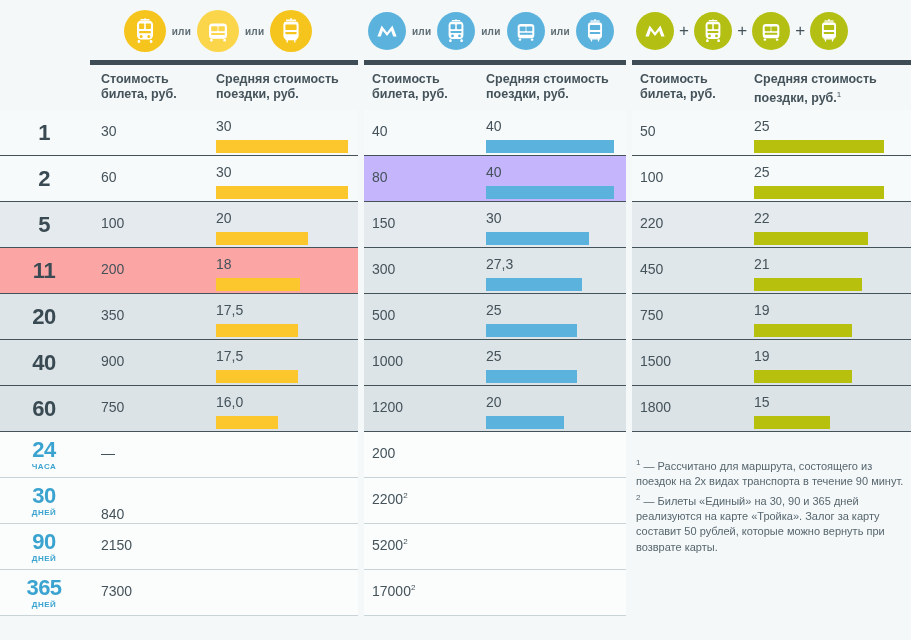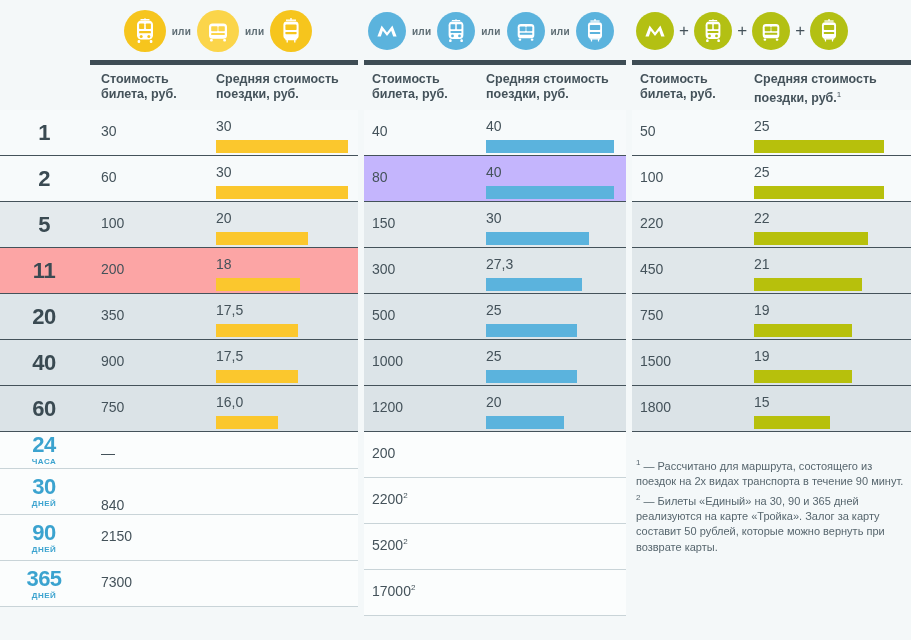--- a/index.html
+++ b/index.html
@@ -210,21 +210,21 @@
           <div class="bar bar-y" style="width: 82px; left: 216px; bottom: 2px;"></div>
         </div>
         <div class="row" style="height: 46px; background: rgb(219, 227, 231);">
           <div class="trip">
             <div class="num">60</div>
           </div>
           <div class="cell" style="left: 101px; top: 13px;">750</div>
           <div class="cell" style="left: 216px; top: 8px;">16,0</div>
           <div class="bar bar-y" style="width: 62px; left: 216px; bottom: 2px;"></div>
         </div>
-        <div class="row thin" style="height: 37px; background: rgb(251, 253, 253);">
+        <div class="row thin" style="height: 46px; background: rgb(251, 253, 253);">
           <div class="trip period">
             <div class="num">24</div>
             <div class="sub">часа</div>
           </div>
           <div class="cell" style="left: 101px; top: 13px;">—</div>
         </div>
         <div class="row thin" style="height: 46px; background: rgb(251, 253, 253);">
           <div class="trip period">
             <div class="num">30</div>
             <div class="sub">дней</div>

